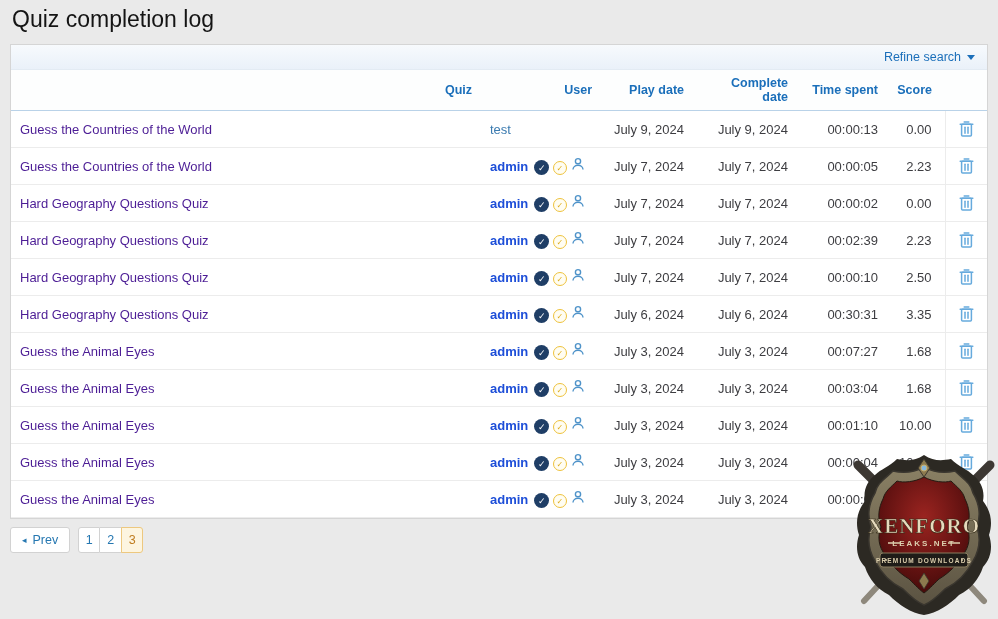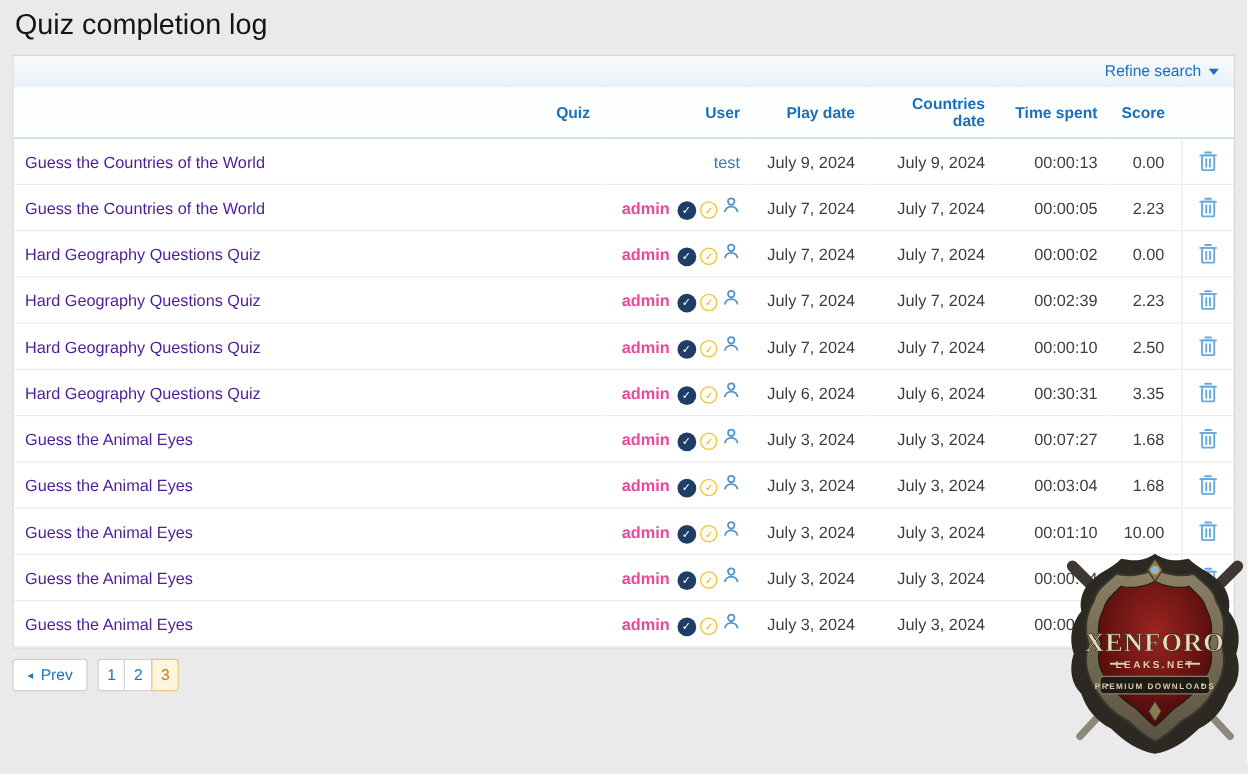--- a/index.html
+++ b/index.html
@@ -33,27 +33,27 @@
   col.c-time{width:90px;} col.c-score{width:58px;} col.c-del{width:42px;}
   thead th {
     font-size:12.5px; color:#1b6fba; font-weight:bold; text-align:right;
     padding:6px 9px; border-bottom:1px solid #b9d2e8; background:#fdfefe;
   }
   thead th.c-user { text-align:right; }
   thead th.c-num { text-align:right; }
   thead th.c-score { padding-right:13px; }
   tbody td { font-size:13px; color:#3d3d41; padding:0 9px; height:37px; border-bottom:1px solid #ececec; overflow:hidden; white-space:nowrap; }
   td.quiz a { color:#4c1d95; text-decoration:none; }
-  td.user { text-align:right; }
+  td.user { text-align:left; }
   td.num { text-align:right; }
   td.score { padding-right:13px; }
   .user-wrap { display:inline-flex; align-items:center; gap:6px; }
   a.user-link { text-decoration:none; }
   a.user-link.member { color:#3b7bb0; }
-  a.user-link.admin { color:#ec4899; font-weight:bold; }
+  a.user-link.admin { color:#1d4ed8; font-weight:bold; }
   .badge-verified {
     display:inline-flex; width:15px; height:15px; border-radius:50%;
     background:#1f3e66; color:#fff; font-size:9px; font-weight:bold;
     align-items:center; justify-content:center;
   }
   .badge-gold {
     display:inline-flex; width:14px; height:14px; border-radius:50%;
     border:1.5px solid #eec23c; background:#fffdf2; color:#ddad20;
     font-size:8px; font-weight:bold; align-items:center; justify-content:center;
   }
@@ -72,21 +72,21 @@
   .pages { display:inline-flex; }
   .page-btn {
     min-width:22px; text-align:center; padding:5px 1px; font-size:12.5px;
     color:#2577b1; background:#fff; border:1px solid #d2d2d2; border-left:none;
     text-decoration:none;
   }
   .page-btn:first-child { border-left:1px solid #d2d2d2; border-radius:3px 0 0 3px; }
   .page-btn:last-child { border-radius:0 3px 3px 0; }
   .page-btn.current { background:#fdf5e0; border:1px solid #edc87f; color:#bf7c1f; margin-left:-1px; }
   
-  .watermark { position:absolute; right:0; bottom:12px; width:148px; height:166px; pointer-events:none; }
+  .watermark { position:absolute; right:0; bottom:0; width:148px; height:166px; pointer-events:none; }
 </style>
 </head>
 <body>
 
 <div class="screen">
 
 
   <h1 class="page-title">Quiz completion log</h1>
 
   <div class="panel">
@@ -105,21 +105,21 @@
         <col class="c-complete">
           <col class="c-time">
           <col class="c-score">
           <col class="c-del">
       </colgroup>
       <thead>
         <tr>
           <th>Quiz</th>
           <th class="c-user">User</th>
           <th class="c-num">Play date</th>
-          <th class="c-num">Countries date</th>
+          <th class="c-num">Complete date</th>
           <th class="c-num">Time spent</th>
           <th class="c-num c-score">Score</th>
           <th class="c-del"></th>
         </tr>
       </thead>
       <tbody>
           <tr>
     <td class="quiz"><a href="#">Guess the Countries of the World</a></td>
     <td class="user">
       <span class="user-wrap">

